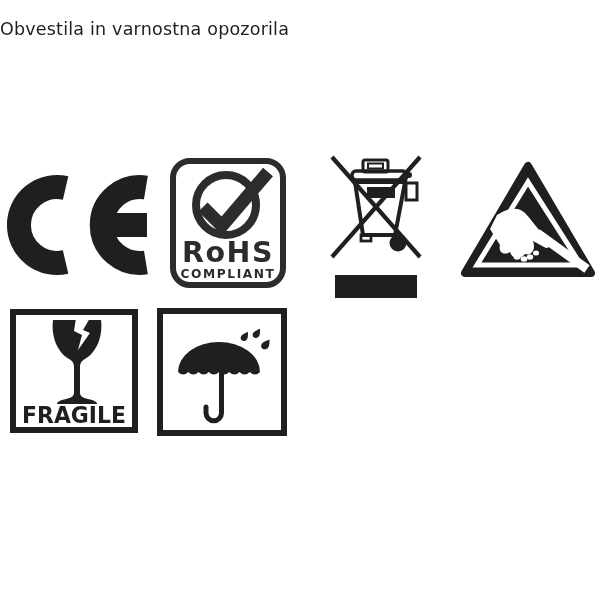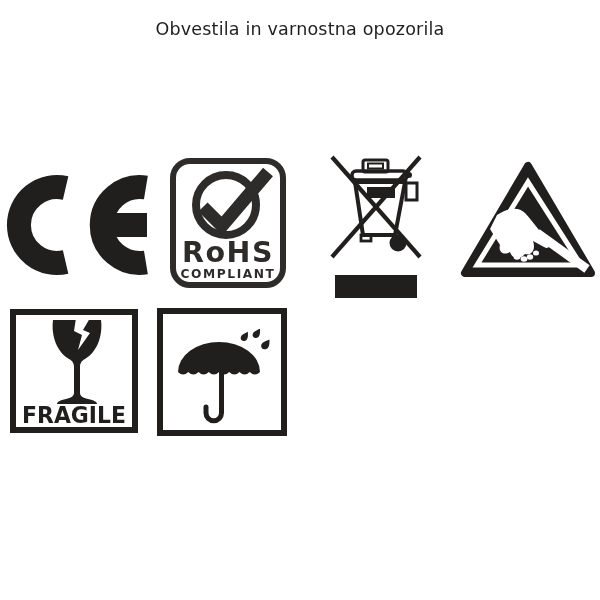--- a/index.html
+++ b/index.html
@@ -10,21 +10,21 @@
   }
   *{margin:0;padding:0;box-sizing:border-box;}
   html,body{background:var(--background);}
   body{font-family:"DejaVu Sans","Liberation Sans",sans-serif;}
   .page{
     position:relative;width:600px;height:600px;background:var(--background);
     overflow:hidden;
   }
   .title{
     position:absolute;top:17px;left:0;right:0;
-    text-align:center;font-size:17.5px;line-height:24px;font-weight:400;
+    text-align:left;font-size:17.5px;line-height:24px;font-weight:400;
     color:var(--title-text);letter-spacing:0.2px;
   }
   .sym{position:absolute;display:block;}
   .sym-ce{left:5px;top:172px;width:146px;height:108px;color:var(--ink);}
   .sym-rohs{left:170px;top:158px;width:116px;height:130px;color:var(--rohs-ink);}
   .sym-weee{left:328px;top:150px;width:96px;height:148px;color:var(--ink);}
   .sym-esd{left:457px;top:158px;width:140px;height:122px;color:var(--ink);}
   .sym-fragile{left:10px;top:309px;width:128px;height:124px;color:var(--ink);}
   .sym-keepdry{left:157px;top:308px;width:130px;height:128px;color:var(--ink);}
   svg text{font-family:"DejaVu Sans","Liberation Sans",sans-serif;}

